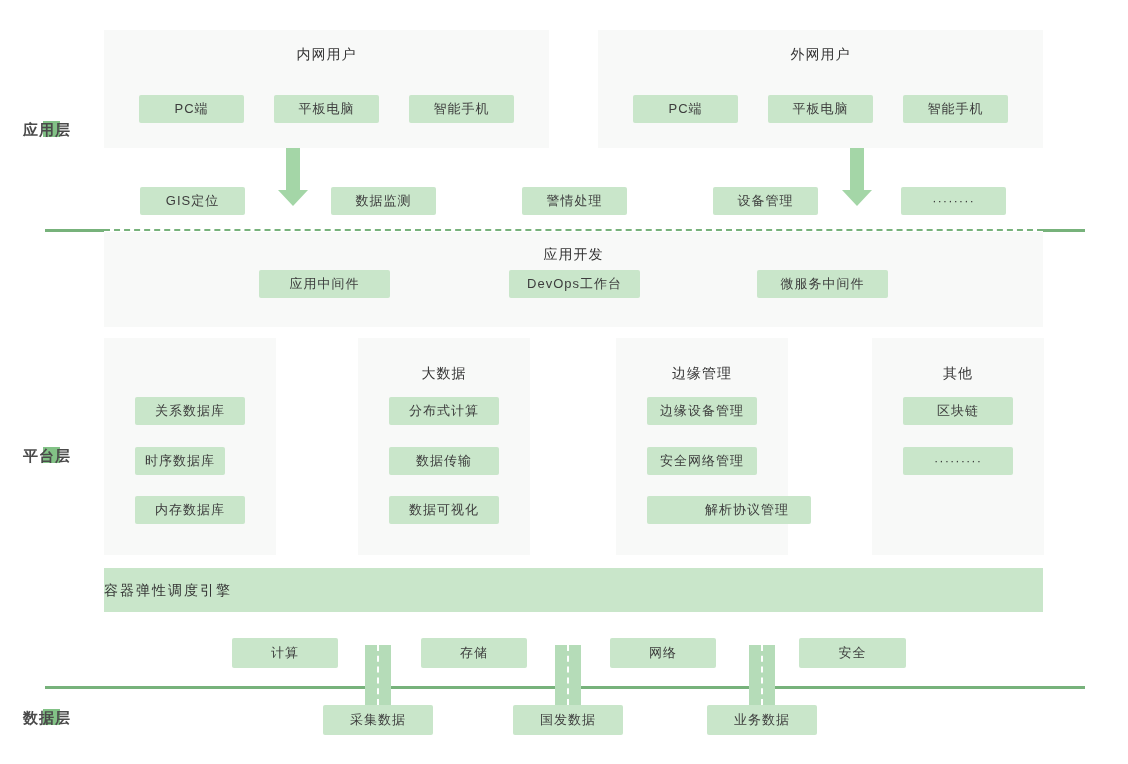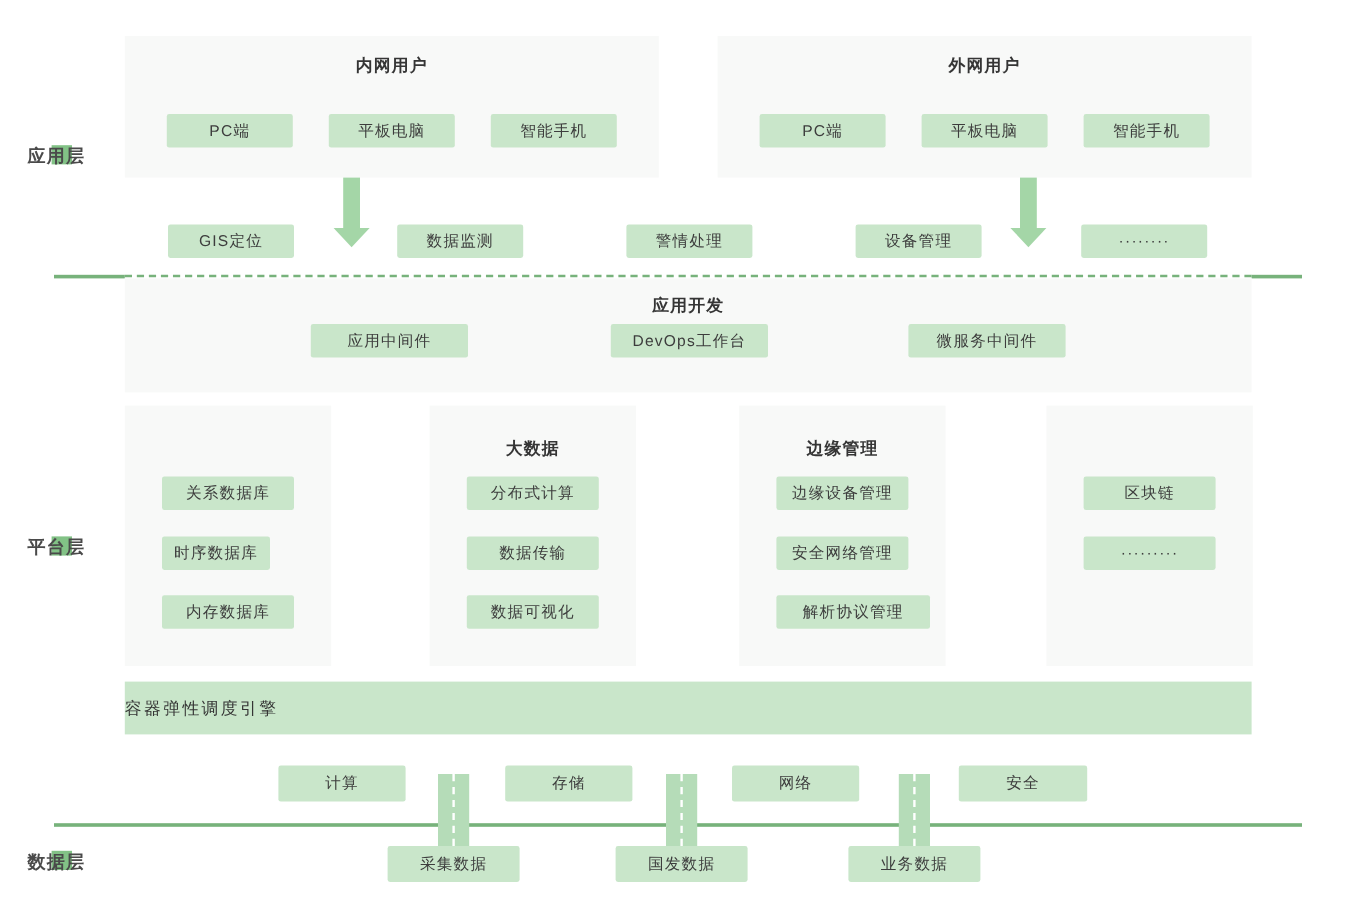--- a/index.html
+++ b/index.html
@@ -10,21 +10,21 @@
   .layer-label{
     position:absolute;font-size:15px;font-weight:700;color:#4a4a4a;
     letter-spacing:1px;z-index:2;
   }
   .layer-label .accent{
     position:absolute;left:20px;top:0;width:17px;height:16px;
     background:#82c286;z-index:-1;
   }
   .panel{position:absolute;background:#f8f9f8;}
   .panel-title{
-    text-align:center;font-size:14px;color:#353535;font-weight:700;
+    text-align:center;font-size:14px;color:#353535;font-weight:400;
     letter-spacing:1px;
   }
   .btn{
     position:absolute;height:28px;line-height:28px;text-align:center;
     background:#c9e6ca;color:#3d3d3d;font-size:13px;border-radius:2px;
     letter-spacing:1px;white-space:nowrap;
   }
   .arrow-shaft{position:absolute;width:14px;background:#a4d6a7;}
   .arrow-head{
     position:absolute;width:0;height:0;
@@ -116,24 +116,25 @@
     <div class="panel-title" style="padding-top:27px;">大数据</div>
     <div class="btn" style="left:31px;top:59px;width:110px;">分布式计算</div>
     <div class="btn" style="left:31px;top:109px;width:110px;">数据传输</div>
     <div class="btn" style="left:31px;top:158px;width:110px;">数据可视化</div>
   </div>
 
   <div class="panel" style="left:616px;top:338px;width:172px;height:217px;">
     <div class="panel-title" style="padding-top:27px;">边缘管理</div>
     <div class="btn" style="left:31px;top:59px;width:110px;">边缘设备管理</div>
     <div class="btn" style="left:31px;top:109px;width:110px;">安全网络管理</div>
-    <div class="btn" style="left:31px;top:158px;width:128px;">解析协议管理</div>
+    <div class="btn" style="left:31px;top:158px;width:128px;padding-left:36px;">解析协议管理</div>
   </div>
 
   <div class="panel" style="left:872px;top:338px;width:172px;height:217px;">
+    <div class="panel-title" style="padding-top:27px;">其他</div>
     <div class="btn" style="left:31px;top:59px;width:110px;">区块链</div>
     <div class="btn" style="left:31px;top:109px;width:110px;">·········</div>
   </div>
 
   <div class="engine-bar" style="left:104px;top:568px;width:939px;height:44px;line-height:44px;">容器弹性调度引擎</div>
 
   <div class="btn" style="left:232px;top:638px;width:106px;height:30px;line-height:30px;">计算</div>
   <div class="btn" style="left:421px;top:638px;width:106px;height:30px;line-height:30px;">存储</div>
   <div class="btn" style="left:610px;top:638px;width:106px;height:30px;line-height:30px;">网络</div>
   <div class="btn" style="left:799px;top:638px;width:107px;height:30px;line-height:30px;">安全</div>

